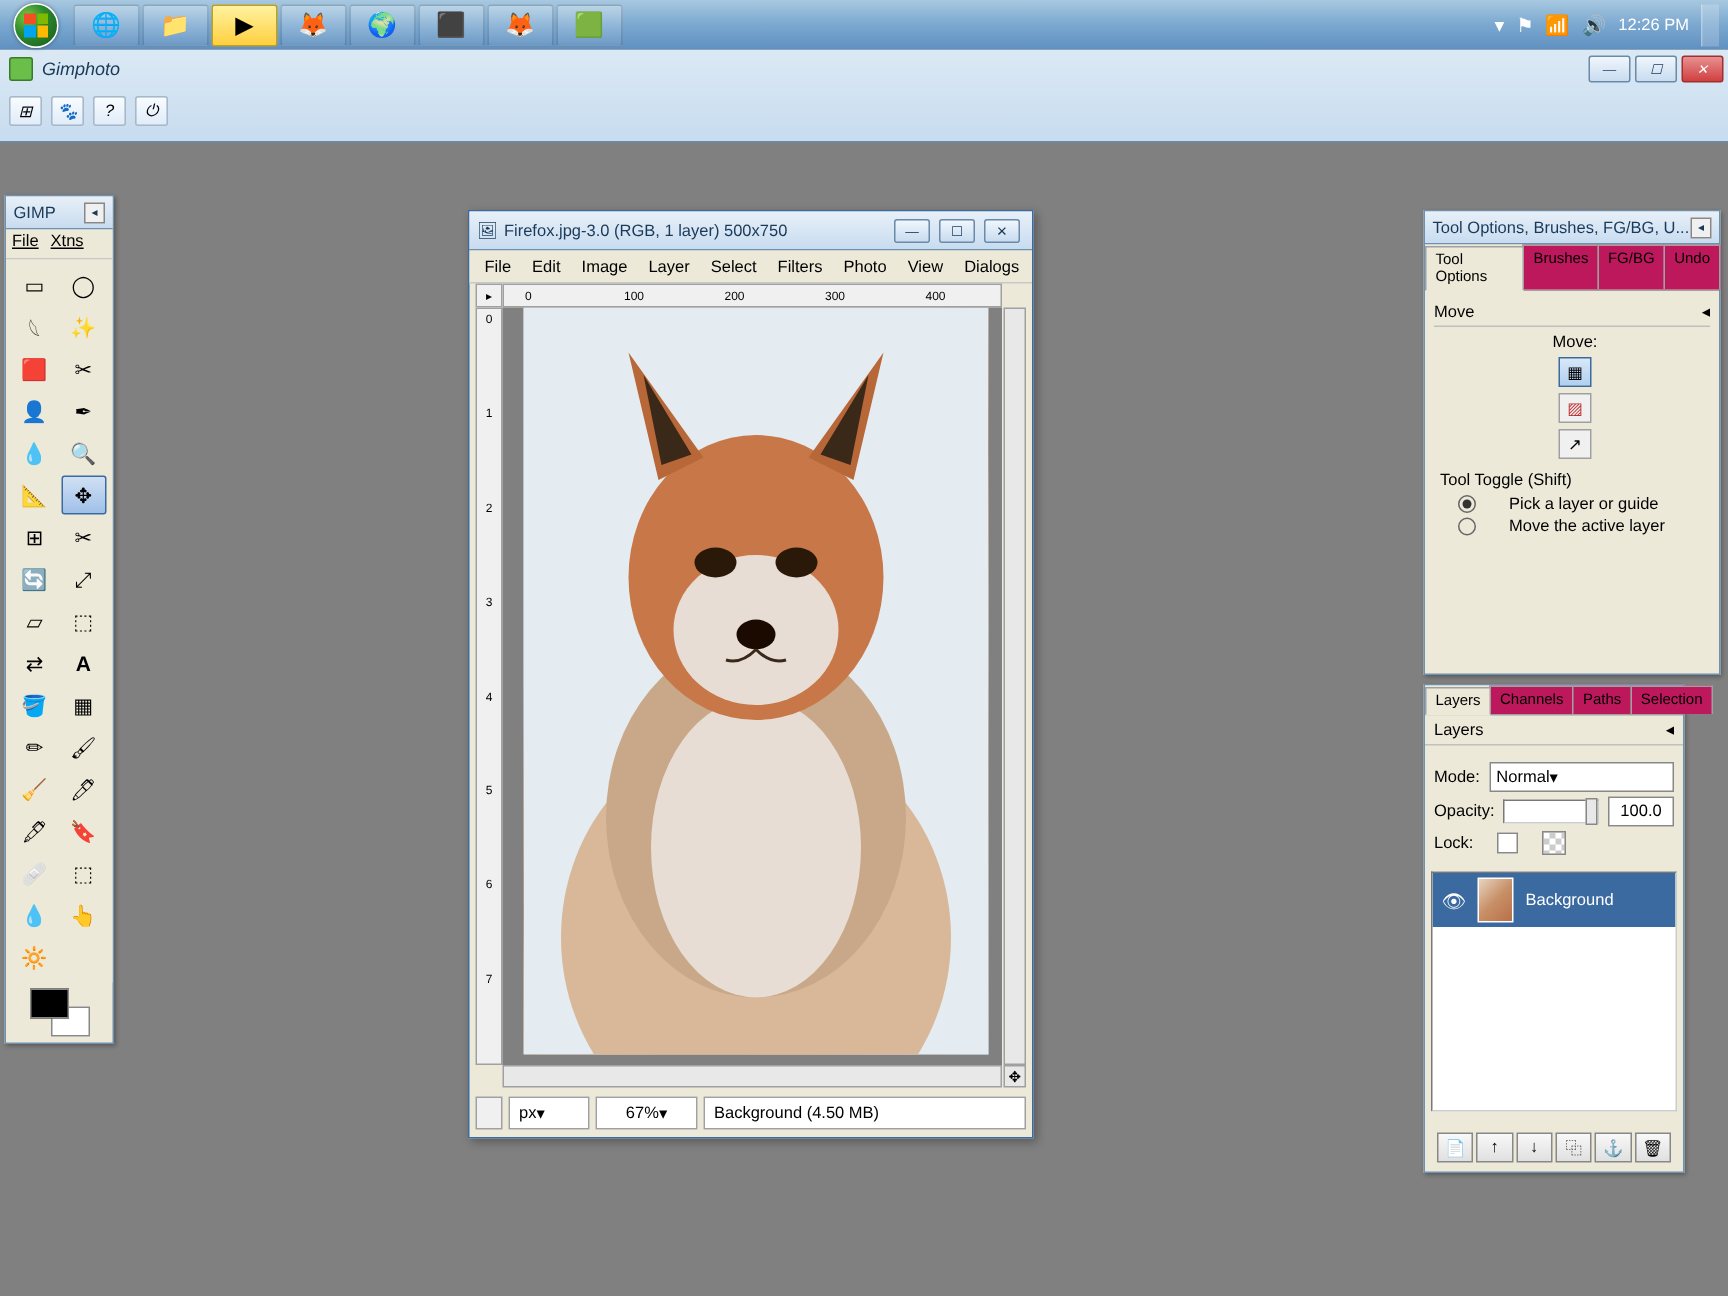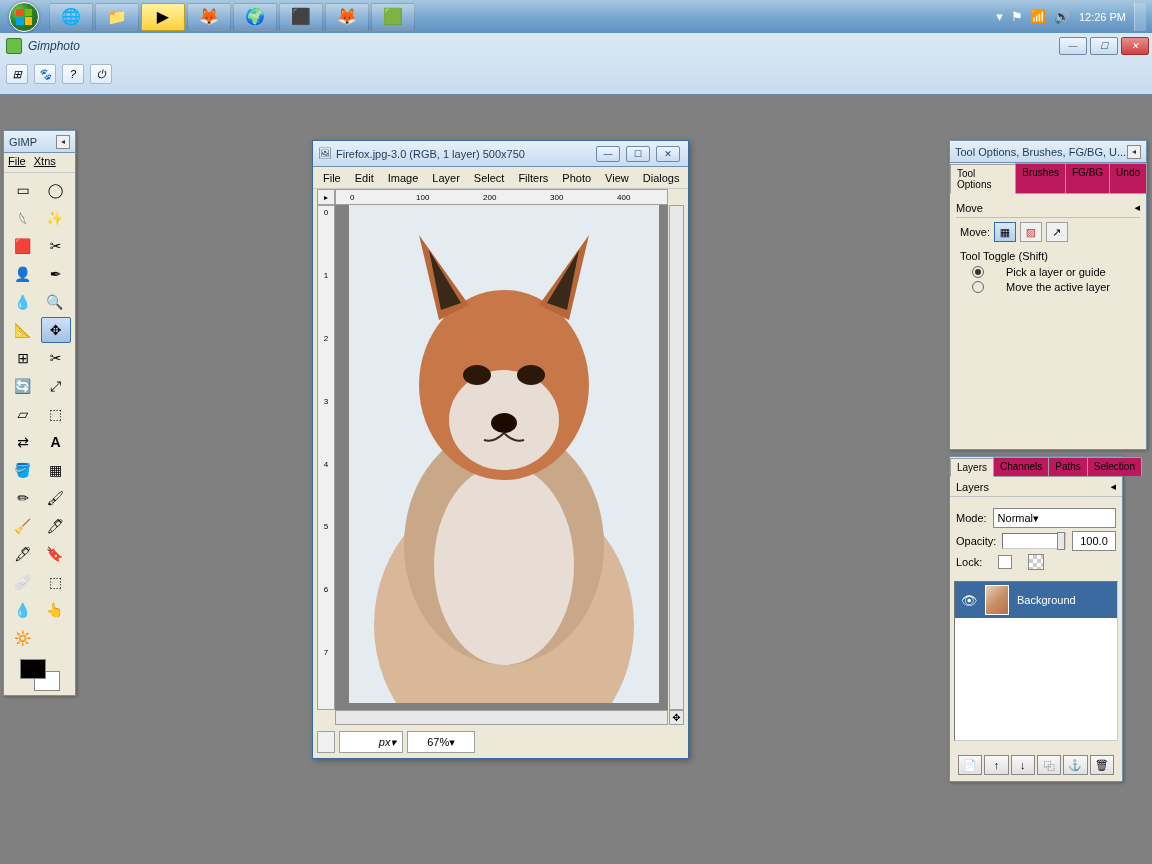--- a/index.html
+++ b/index.html
@@ -54,33 +54,33 @@
 .ruler-v { position: absolute; top: 64px; left: 4px; bottom: 48px; width: 18px; background: #f0f0f0; border: 1px solid #a0a0a0; font-size: 8px; display:flex; flex-direction:column; }
 .ruler-v span { writing-mode: horizontal-tb; height: 65px; display:flex; align-items:flex-start; justify-content:center; padding-top:2px;}
 .canvas-area { position: absolute; top: 64px; left: 22px; right: 20px; bottom: 48px; background: #808080; overflow: hidden; }
 .canvas-img { position: absolute; top: 0; left: 14px; width: 310px; height: 498px; background: linear-gradient(135deg, #e8eef4 0%, #d8e2ec 30%, #c89068 45%, #b87048 50%, #d8a878 55%, #e8d4c0 65%, #c8a888 75%, #e0e8f0 100%); }
 .fox-svg { width: 100%; height: 100%; }
 .scroll-v { position: absolute; top: 64px; right: 4px; bottom: 48px; width: 15px; background: #e8e8e8; border: 1px solid #a0a0a0; }
 .scroll-h { position: absolute; bottom: 33px; left: 22px; right: 20px; height: 15px; background: #e8e8e8; border: 1px solid #a0a0a0; }
 .nav-corner { position: absolute; bottom: 33px; right: 4px; width: 15px; height: 15px; background: #e8e8e8; border: 1px solid #a0a0a0; font-size:10px; display:flex;align-items:center;justify-content:center;}
 .image-statusbar { position: absolute; bottom: 4px; left: 4px; right: 4px; height: 24px; display: flex; align-items: center; gap: 4px; }
 .status-field { height: 22px; border: 1px solid #a0a0a0; background: #fff; font-size: 11px; display: flex; align-items: center; padding: 0 6px; }
-.status-unit { width: 64px; justify-content: flex-end; font-style: italic; }
+.status-unit { width: 54px; justify-content: flex-start; }
 .status-zoom { width: 68px; justify-content: center; }
 .status-info { flex: 1; }
 
 
 .panel-right { position: absolute; background: #ece9d8; border: 1px solid #7090b0; box-shadow: 1px 1px 3px rgba(0,0,0,0.3); }
 .tool-options { top: 140px; left: 949px; width: 198px; height: 310px; }
 .tabs { display: flex; background: #ece9d8; border-bottom: 1px solid #a0a0a0; font-size: 10px; }
 .tab { padding: 3px 6px; border: 1px solid #a0a0a0; border-bottom: none; background: #be185d; margin-right: -1px; }
 .tab.active { background: #ece9d8; border-bottom: 1px solid #ece9d8; position: relative; top: 1px; }
 .panel-body { padding: 4px 6px; font-size: 11px; }
 .panel-section-title { height: 20px; display: flex; align-items: center; border-bottom: 1px solid #c0c0c0; margin-bottom: 4px; justify-content: space-between; }
-.move-row { display: flex; align-items: center; gap: 4px; margin: 4px 0 8px 4px; }
+.move-row { display: flex; align-items: center; gap: 4px; margin: 4px 0 8px 4px; flex-direction: column; }
 .move-btn { width: 22px; height: 20px; border: 1px solid #a0a0a0; background: #f0f0f0; display: flex; align-items: center; justify-content: center; font-size: 11px; }
 .move-btn.active { border: 1px solid #3a6aa0; background: linear-gradient(to bottom,#d8e8f8,#b0d0f0); }
 .toggle-group { margin-left: 4px; }
 .toggle-group-title { margin-bottom: 4px; }
 .radio-row { display: flex; align-items: center; gap: 22px; margin: 3px 0 3px 12px; }
 .radio { width: 12px; height: 12px; border: 1px solid #666; border-radius: 50%; display: flex; align-items: center; justify-content: center; }
 .radio.checked::after { content: ''; width: 6px; height: 6px; background: #333; border-radius: 50%; }
 
 .layers-panel { top: 456px; left: 949px; width: 174px; height: 326px; }
 .layer-controls { padding: 4px 6px; font-size: 11px; }
@@ -266,20 +266,21 @@
   <div class="scroll-v"></div>
   <div class="scroll-h"></div>
   <div class="nav-corner">✥</div>
   <div class="image-statusbar">
     <div style="width:18px;height:22px;border:1px solid #a0a0a0;background:#f0f0f0"></div>
     <div class="status-field status-unit">
         <span>px</span>
         <span>▾</span>
       </div>
     <div class="status-field status-zoom"><span>67%</span> ▾</div>
+    <div class="status-field status-info">Background (4.50 MB)</div>
   </div>
 </div>
 
 <div class="panel-right tool-options">
   <div class="panel-title">
     <span>Tool Options, Brushes, FG/BG, U...</span>
     <div class="panel-title-btn">◂</div>
   </div>
   <div class="tabs">
     <div class="tab active">Tool Options</div>

